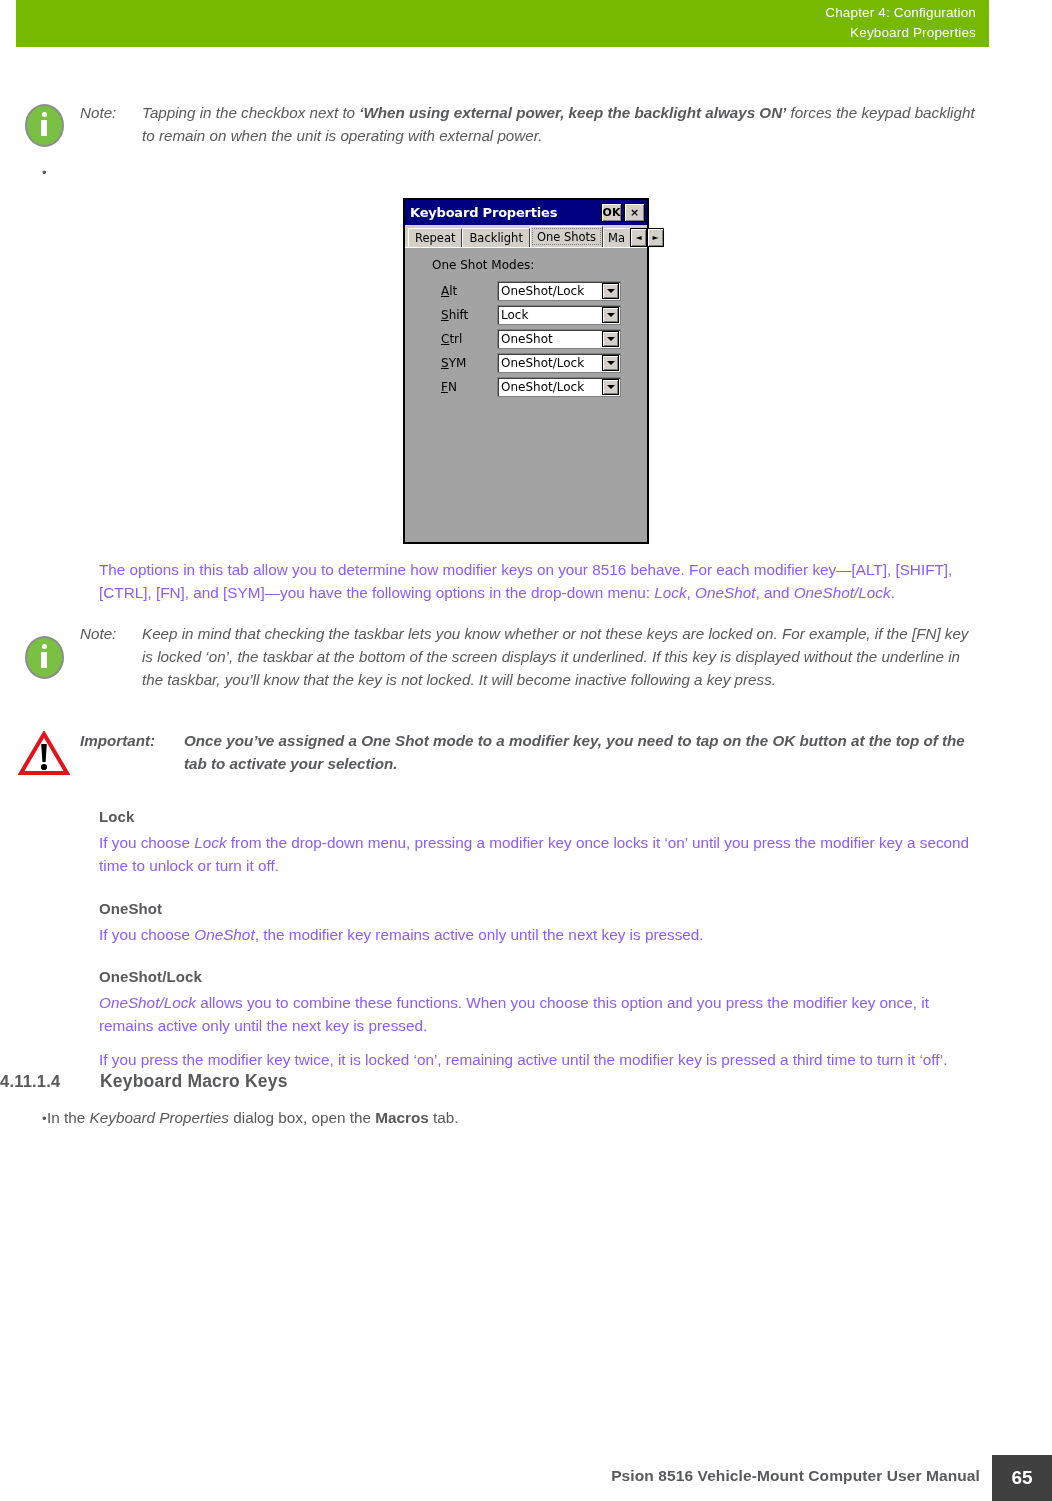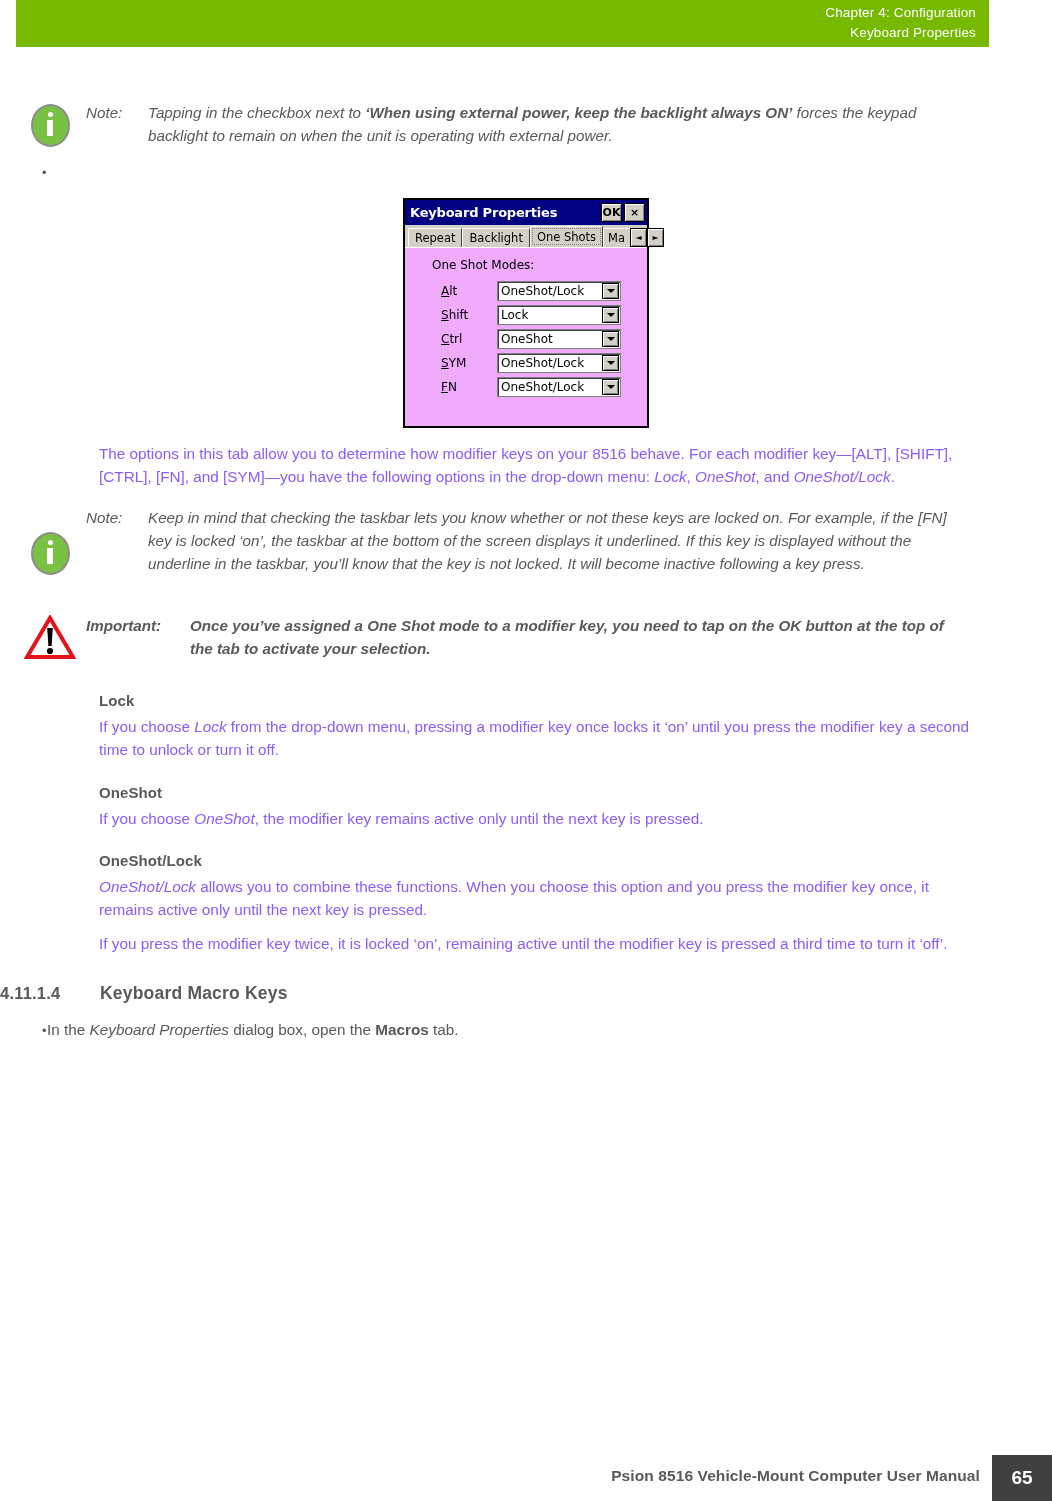--- a/index.html
+++ b/index.html
@@ -40,22 +40,22 @@
   .content {
     position: absolute;
     top: 47px;
     left: 0;
     width: 1052px;
   }
 
   
   .callout {
     display: flex;
-    align-items: flex-end;
-    margin: 14px;
+    align-items: center;
+    margin: 8px;
   }
   .callout-icon {
     width: 72px;
     min-width: 72px;
     display: flex;
     justify-content: center;
     padding-top: 2px;
   }
   .callout-body {
     display: flex;
@@ -281,23 +281,23 @@
     box-shadow: inset 1px 1px 0 #ffffff, inset -1px -1px 0 #808080;
     display: flex;
     align-items: center;
     justify-content: center;
     font-size: 8px;
     color: #000;
     box-sizing: border-box;
   }
   .dlg-body {
     border-top: 1px solid #ffffff;
-    background: #f0abfc;
+    background: #a3a3a3;
     padding: 10px 0 0 0;
-    height: 179px;
+    height: 295px;
     box-sizing: border-box;
   }
   .dlg-grouplabel {
     font-size: 12px;
     color: #000000;
     padding-left: 27px;
     margin-bottom: 9px;
   }
   .dlg-row {
     display: flex;
@@ -517,21 +517,21 @@
   <div class="sub-head" style="margin-top:32px;">Lock</div>
   <p class="body-par" style="margin-top:6px;"><span>If you choose </span><i>Lock</i><span> from the drop-down menu, pressing a modifier key once locks it ‘on’ until you press the modifier key a second time to unlock or turn it off.</span></p>
 
   <div class="sub-head" style="margin-top:22px;">OneShot</div>
   <p class="body-par" style="margin-top:6px;"><span>If you choose </span><i>OneShot</i><span>, the modifier key remains active only until the next key is pressed.</span></p>
 
   <div class="sub-head" style="margin-top:22px;">OneShot/Lock</div>
   <p class="body-par" style="margin-top:6px;"><span></span><i>OneShot/Lock</i><span> allows you to combine these functions. When you choose this option and you press the modifier key once, it remains active only until the next key is pressed.</span></p>
   <p class="body-par" style="margin-top:10px;">If you press the modifier key twice, it is locked ‘on’, remaining active until the modifier key is pressed a third time to turn it ‘off’.</p>
 
-  <div class="section-heading" style="margin-top:28px;">
+  <div class="section-heading" style="">
     <span class="sec-num">4.11.1.4</span>
     <span class="sec-title">Keyboard Macro Keys</span>
   </div>
 
   <div class="bullet-line" style="margin-top:14px;">
     <span class="bullet-dot">•</span>
     <span class="bullet-text"><span>In the </span><i>Keyboard Properties</i><span> dialog box, open the </span><b>Macros</b><span> tab.</span></span>
   </div>
 
 </div>

